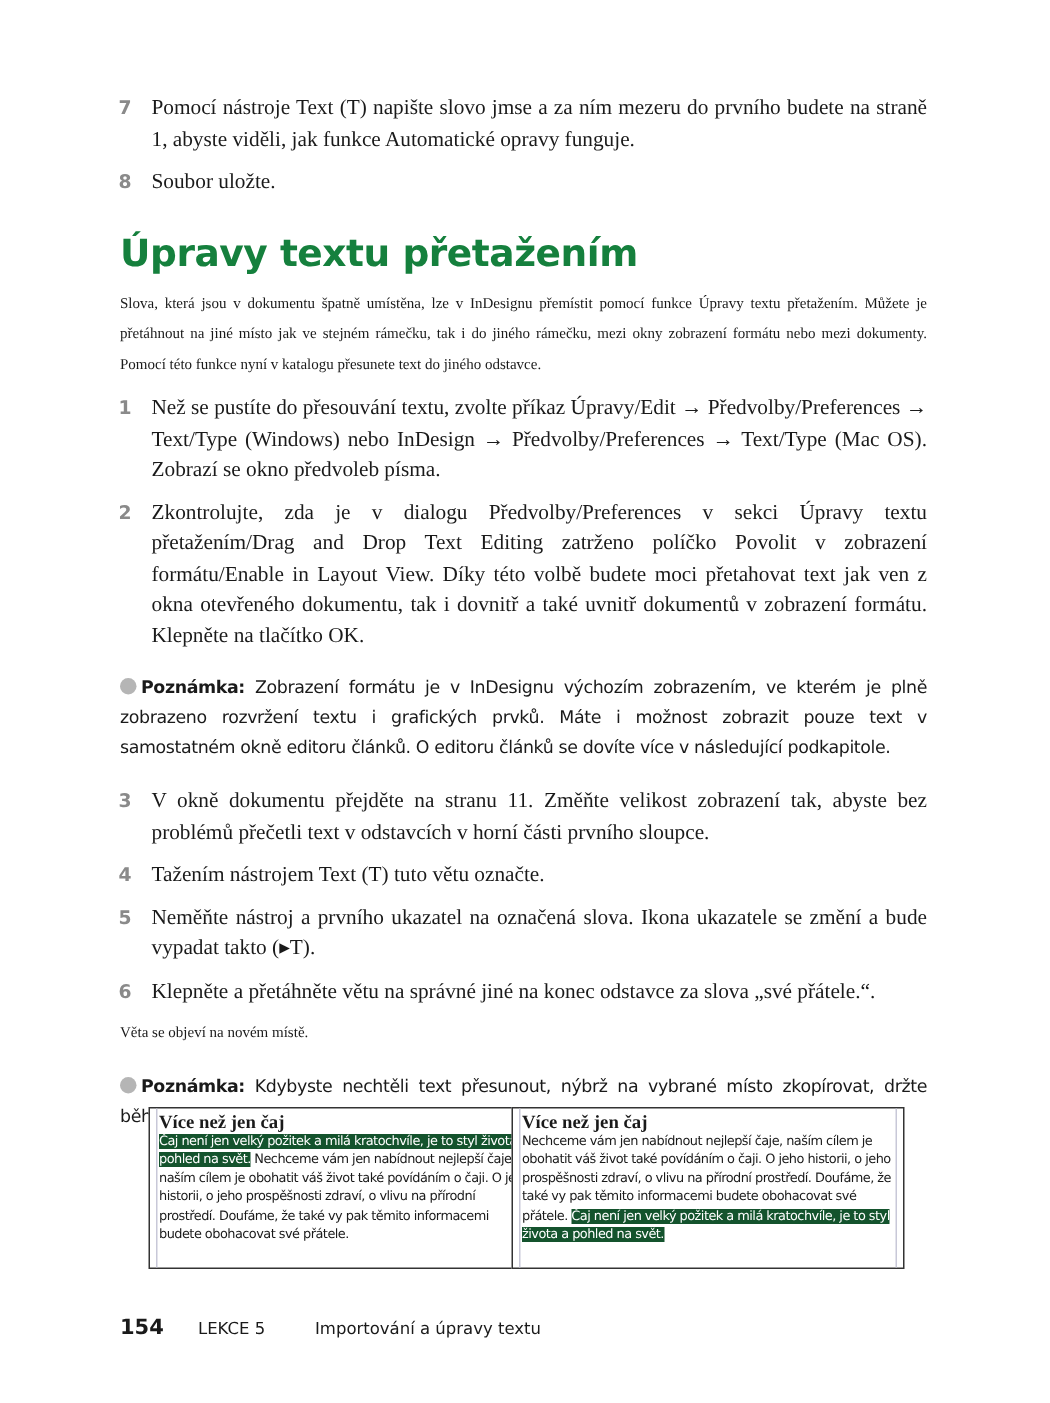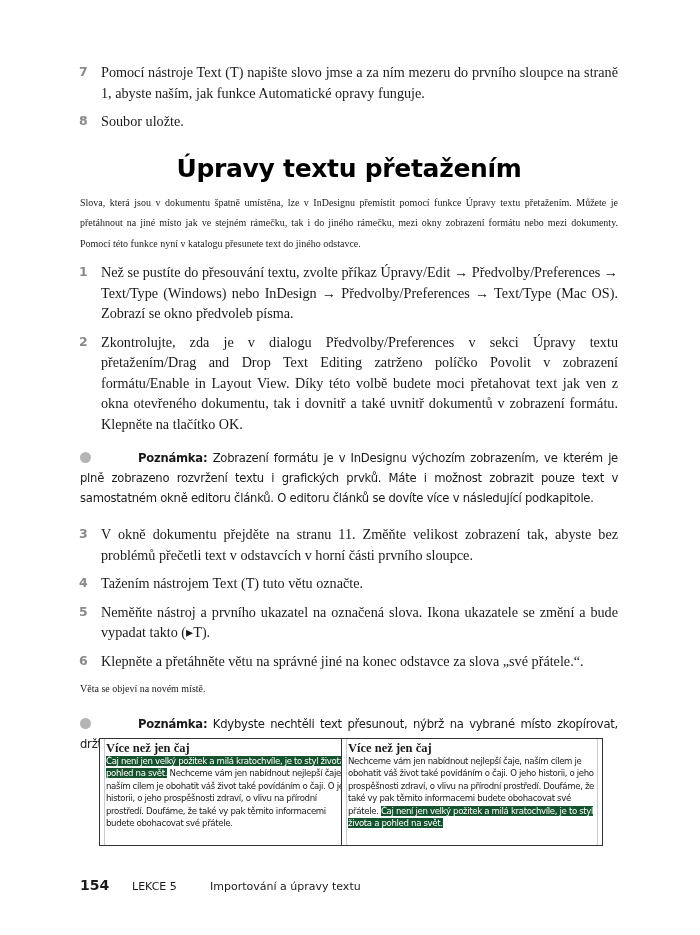--- a/index.html
+++ b/index.html
@@ -1,45 +1,45 @@
 <!DOCTYPE html>
 <html><head>
   <meta charset="utf-8">
   <style>
     html, body { margin: 0; padding: 0; background: #ffffff; }
     body { width: 700px; height: 935px; position: relative; overflow: hidden; color: #1a1a1a; }
     .page { position: absolute; left: 80px; top: 62px; width: 538px; }
     .step { display: flex; font-family: "Liberation Serif", "DejaVu Serif", serif; font-size: 14.2px; line-height: 20.5px; margin-bottom: 8px; text-align: justify; }
     .step .num { width: 22px; margin-left: -1px; color: #8a8a8a; font-family: "DejaVu Sans", "Liberation Sans", sans-serif; font-size: 12.5px; font-weight: bold; flex: 0 0 22px; }
     .step .txt { flex: 1; }
-    .heading { font-family: "DejaVu Sans", "Liberation Sans", sans-serif; font-weight: bold; font-size: 25px; letter-spacing: -0.3px; margin: 22px 0 10px 0; color: #000000; text-align: center; }
+    .heading { font-family: "DejaVu Sans", "Liberation Sans", sans-serif; font-weight: bold; font-size: 25px; letter-spacing: -0.3px; margin: 22px 0 10px 0; color: #15803d; }
     .para { font-family: "Liberation Serif", "DejaVu Serif", serif; font-size: 10px; line-height: 20.5px; text-align: justify; margin-bottom: 8px; }
     .subpara { padding-left: 22px; }
     .note { font-family: "DejaVu Sans", "Liberation Sans", sans-serif; font-size: 11.6px; line-height: 20px; text-align: justify; margin: 14px 0 16px 0; letter-spacing: -0.25px; }
     .note .bullet { display: inline-block; width: 11px; height: 11px; border-radius: 50%; background: #b5b5b5; vertical-align: -1px; margin-right: 3px; }
-    .note b { font-weight: bold; margin-left: 44px; }
+    .note b { font-weight: bold; }
     .figs { position: absolute; left: 99px; top: 738px; width: 480px; height: 112px; }
     .frame { position: absolute; top: 0; width: 262px; height: 108px; border: 1.5px solid #333; background: #fff; box-sizing: border-box; padding: 2px 4px 0 6px; }
     .frame .guide-l { position: absolute; left: 4px; top: 0; bottom: 0; width: 1px; background: #c8c8d8; }
     .frame .guide-r { position: absolute; right: 4px; top: 0; bottom: 0; width: 1px; background: #c8c8d8; }
     .frame .ftitle { font-family: "Liberation Serif", "DejaVu Serif", serif; font-weight: bold; font-size: 12.5px; line-height: 14px; }
     .frame .fbody { font-family: "DejaVu Sans", "Liberation Sans", sans-serif; font-size: 8.6px; line-height: 12.4px; letter-spacing: -0.35px; }
     .hl { background: #14532d; color: #fff; }
     .footer { position: absolute; left: 80px; top: 877px; font-family: "DejaVu Sans", "Liberation Sans", sans-serif; font-size: 11px; display: flex; align-items: baseline; }
     .footer .pnum { font-weight: bold; font-size: 14px; width: 52px; }
     .footer .lesson { width: 78px; }
   </style>
 </head>
 <body>
 
 <div class="page">
 
   <div class="step">
     <span class="num">7</span>
-    <span class="txt">Pomocí nástroje Text (T) napište slovo jmse a za ním mezeru do prvního sloupce na straně 1, abyste naším, jak funkce Automatické opravy funguje.</span>
+    <span class="txt">Pomocí nástroje Text (T) napište slovo jmse a za ním mezeru do prvního budete na straně 1, abyste viděli, jak funkce Automatické opravy funguje.</span>
   </div>
   <div class="step">
     <span class="num">8</span>
     <span class="txt">Soubor uložte.</span>
   </div>
 
   <h1 class="heading">Úpravy textu přetažením</h1>
 
   <div class="para">Slova, která jsou v dokumentu špatně umístěna, lze v InDesignu přemístit pomocí funkce Úpravy textu přetažením. Můžete je přetáhnout na jiné místo jak ve stejném rámečku, tak i do jiného rámečku, mezi okny zobrazení formátu nebo mezi dokumenty. Pomocí této funkce nyní v katalogu přesunete text do jiného odstavce.</div>
 

